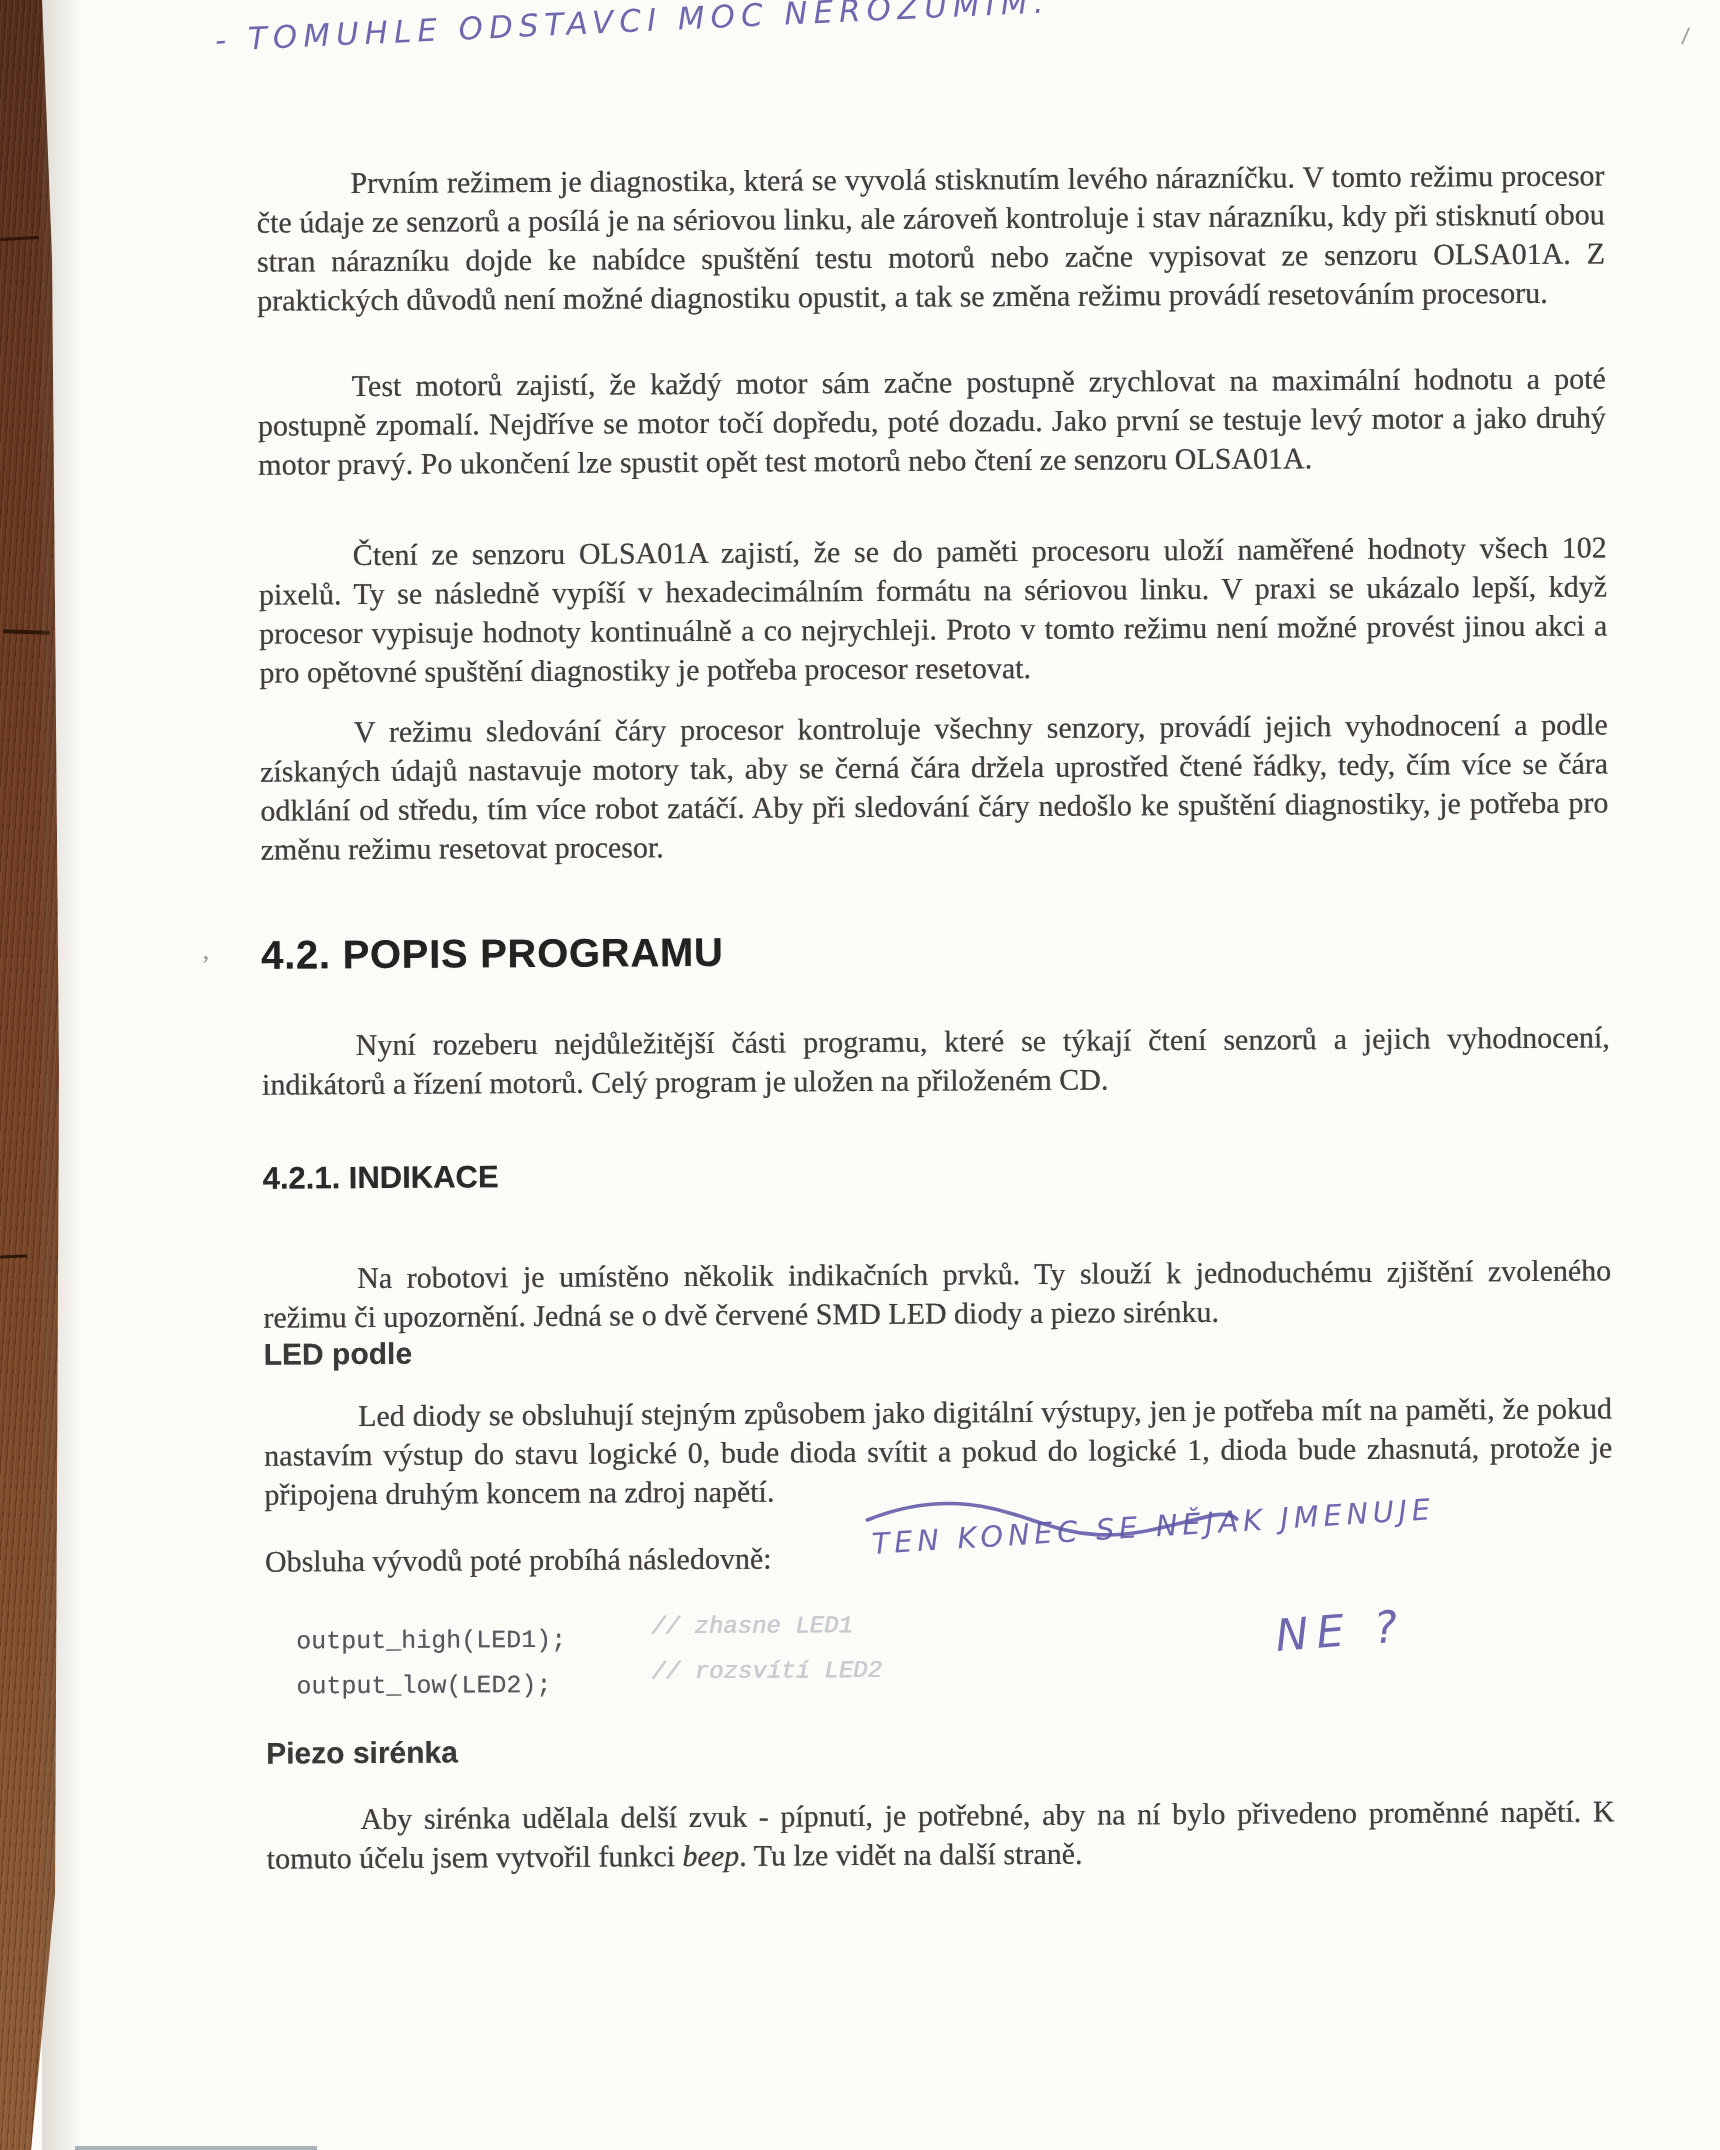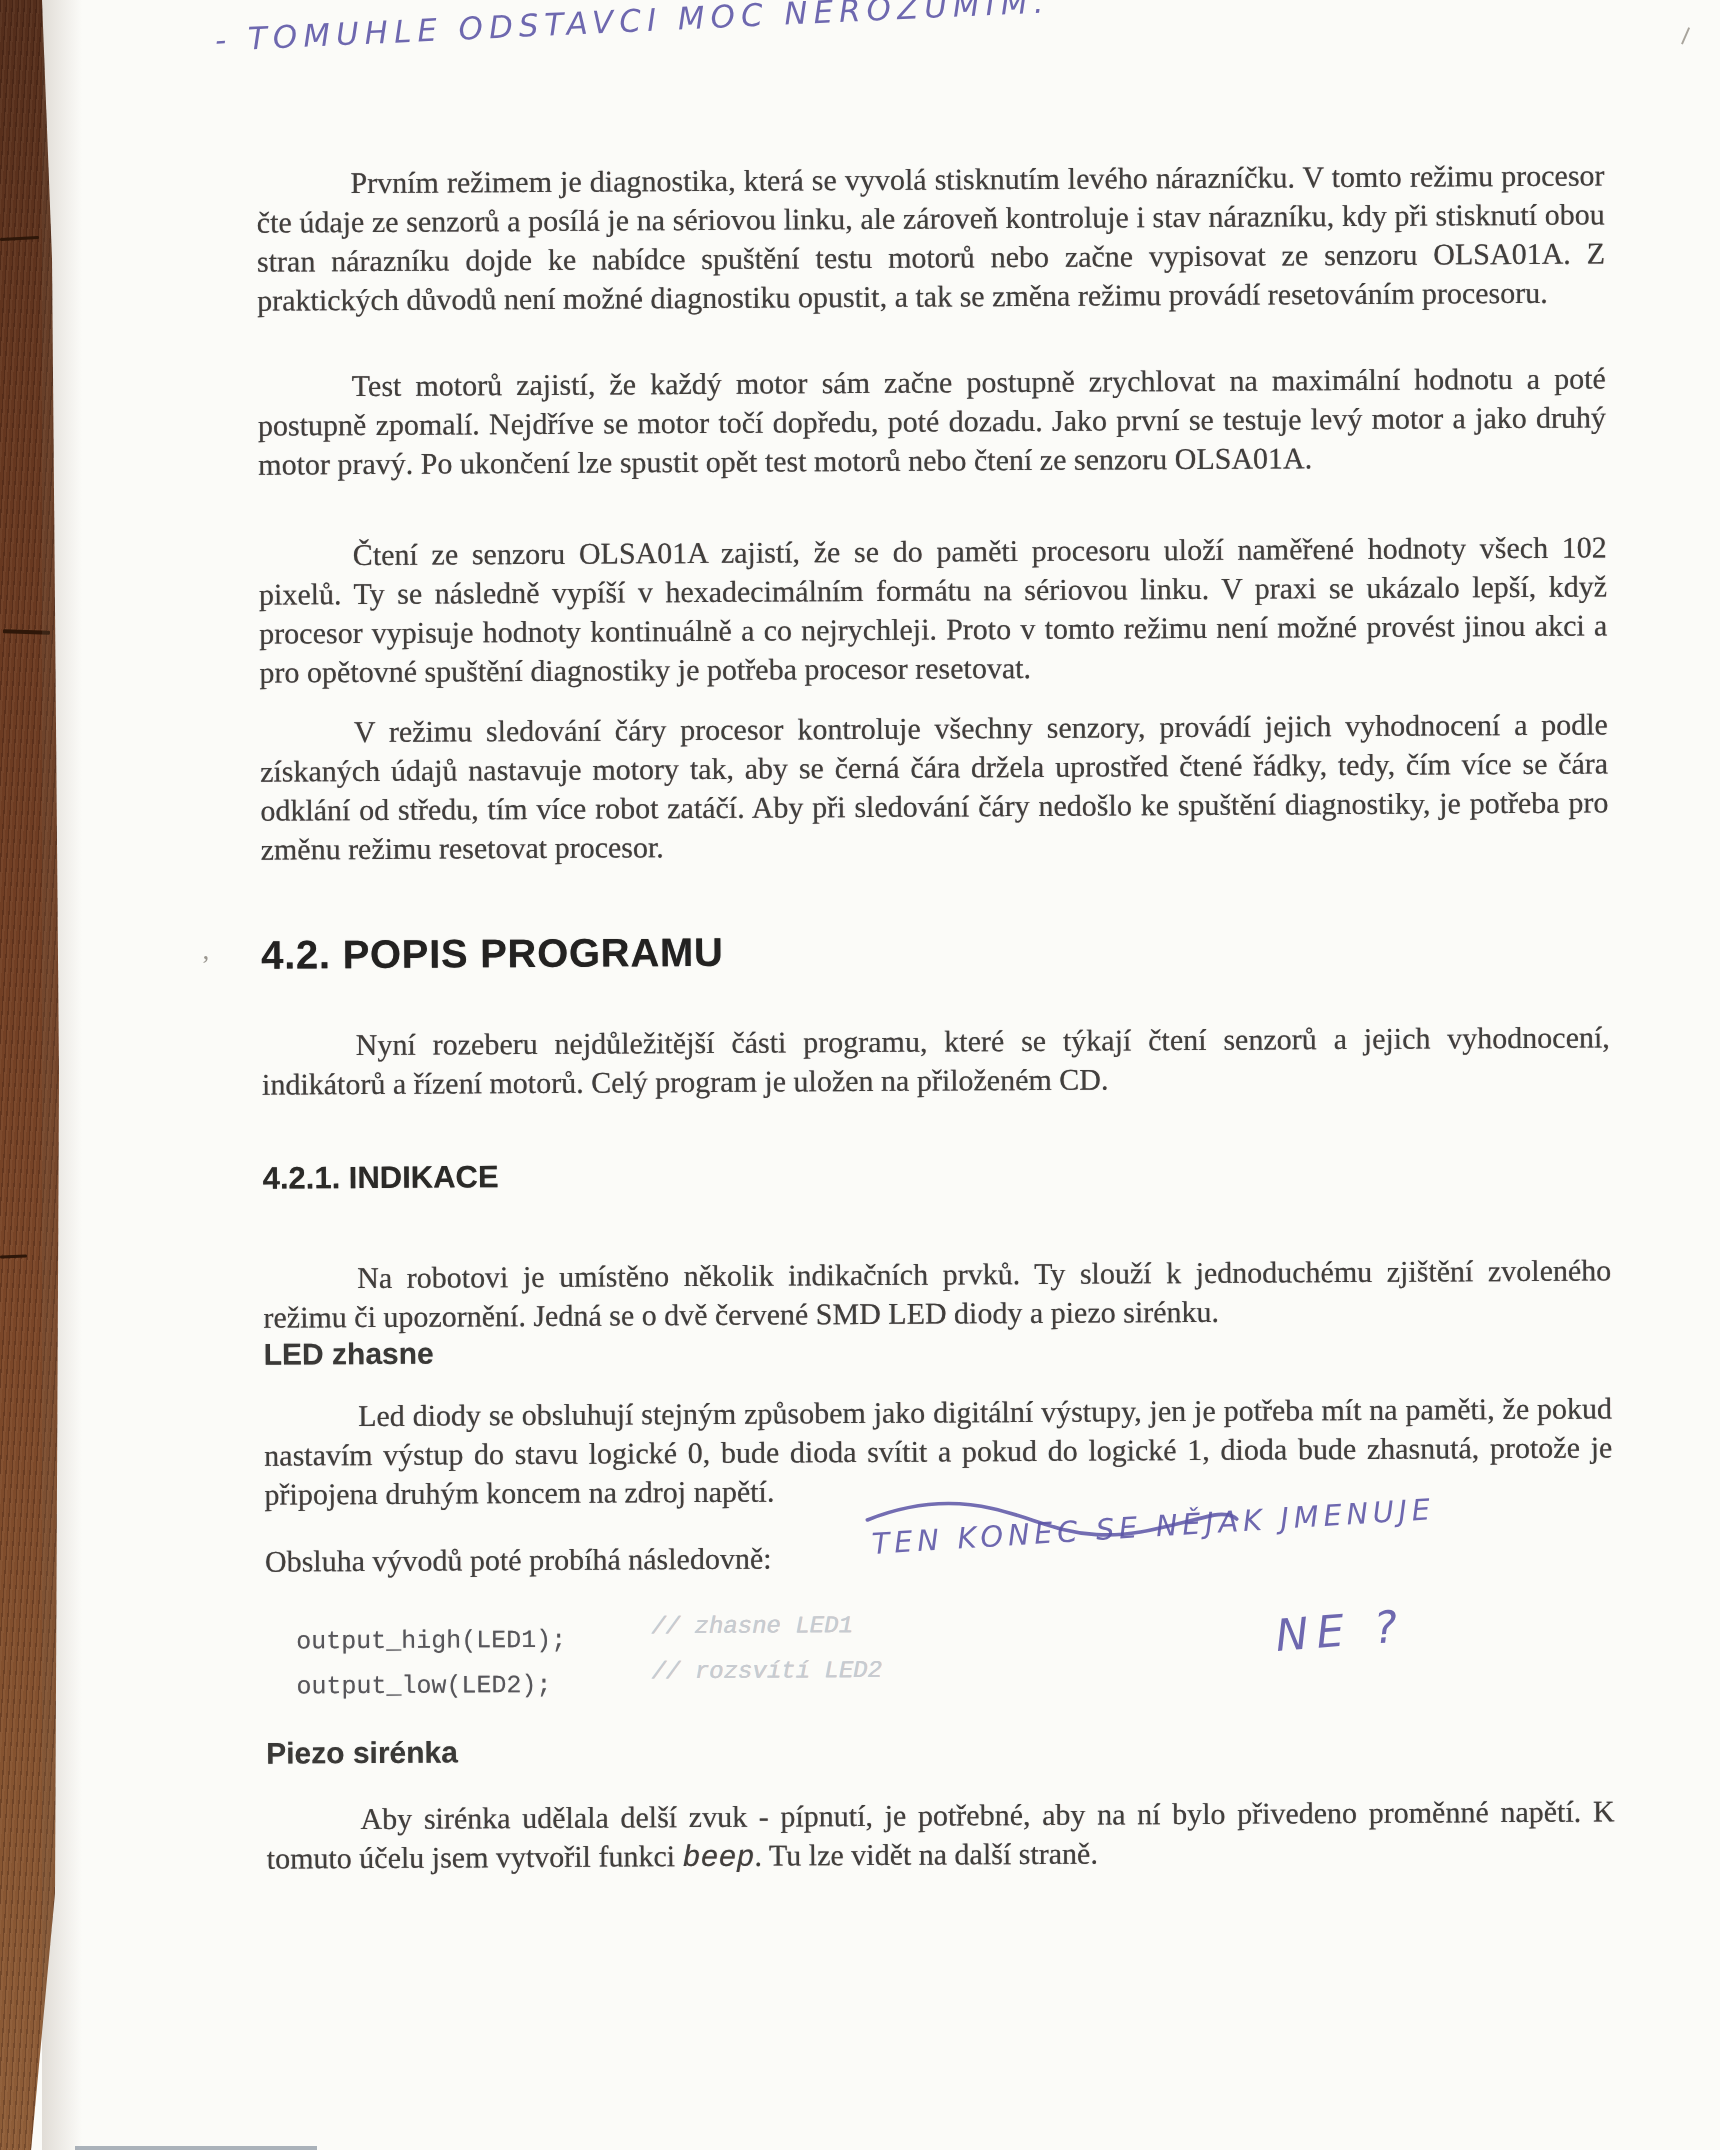--- a/index.html
+++ b/index.html
@@ -102,21 +102,21 @@
   }
   .artifact-slash {
     position: absolute; left: 1691px; top: 32px; width: 2px; height: 17.5px;
     background: #a8a49c; transform: rotate(24deg);
   }
   .artifact-bottom-strip {
     position: absolute; left: 75px; top: 2146px; width: 242px; height: 4.7px;
     background: #8f9aa6; opacity: .75;
   }
 
-  .italic { font-style: italic; font-family: Liberation Mono, monospace; }
+  .italic { font-style: italic; }
 </style>
 </head>
 <body>
 
 <div class="wood">
   <div class="wood-crack crack1"></div>
   <div class="wood-crack crack2"></div>
   <div class="wood-crack crack3"></div>
 </div>
 <div class="paper-edge-shade"></div>
@@ -137,21 +137,21 @@
   <div class="artifact-slash"></div>
 
   <div class="h-big" style="top:929px">4.2. POPIS PROGRAMU</div>
 
   <div class="para" style="top:1022px">Nyní rozeberu nejdůležitější části programu, které se týkají čtení senzorů a jejich vyhodnocení, indikátorů a řízení motorů. Celý program je uložen na přiloženém CD.</div>
 
   <div class="h-mid" style="top:1157px">4.2.1. INDIKACE</div>
 
   <div class="para" style="top:1255px">Na robotovi je umístěno několik indikačních prvků. Ty slouží k jednoduchému zjištění zvoleného režimu či upozornění. Jedná se o dvě červené SMD LED diody a piezo sirénku.</div>
 
-  <div class="h-small" style="top:1334px">LED zhasne</div>
+  <div class="h-small" style="top:1334px">LED podle</div>
 
   <div class="para" style="top:1393px">
     <span>Led diody se obsluhují stejným způsobem jako digitální výstupy, jen je potřeba mít na paměti, že pokud nastavím výstup do stavu logické 0, bude dioda svítit a pokud do logické 1, dioda bude zhasnutá, protože je připojena druhým </span><span>koncem na zdroj napětí.</span>
   </div>
 
   <svg class="wavy-underline" width="376" height="54" viewBox="0 0 560 80">
     <path d="M4,34 C70,8 130,4 190,18 C250,32 285,54 345,58 C405,62 455,44 520,30 C535,27 548,30 554,36" fill="none" stroke="#5b54a6" stroke-width="5.5" stroke-linecap="round" opacity="0.85"></path>
   </svg>
 
   <div class="para no-indent" style="top:1538px; width:739px">Obsluha vývodů poté probíhá následovně:</div>

